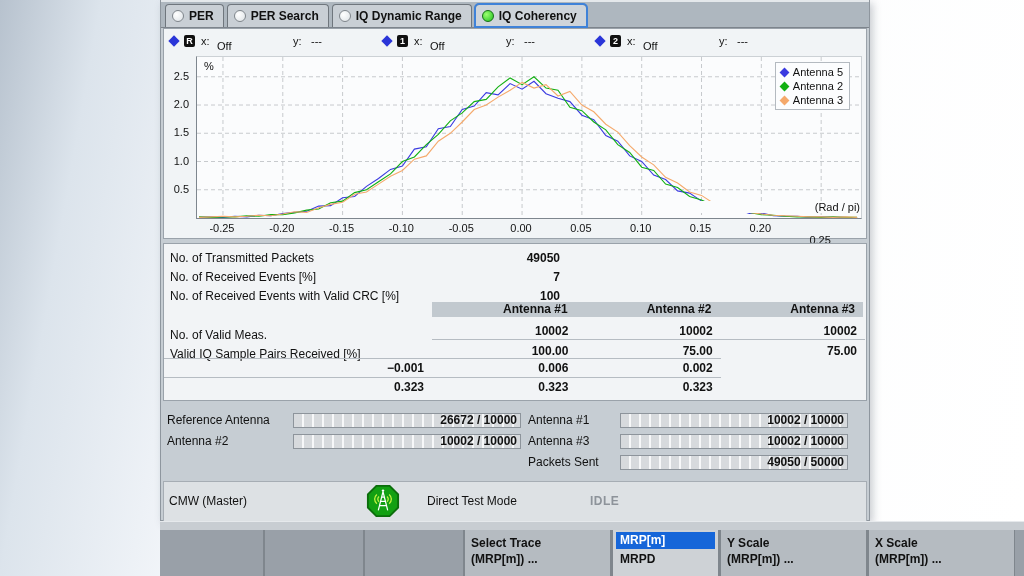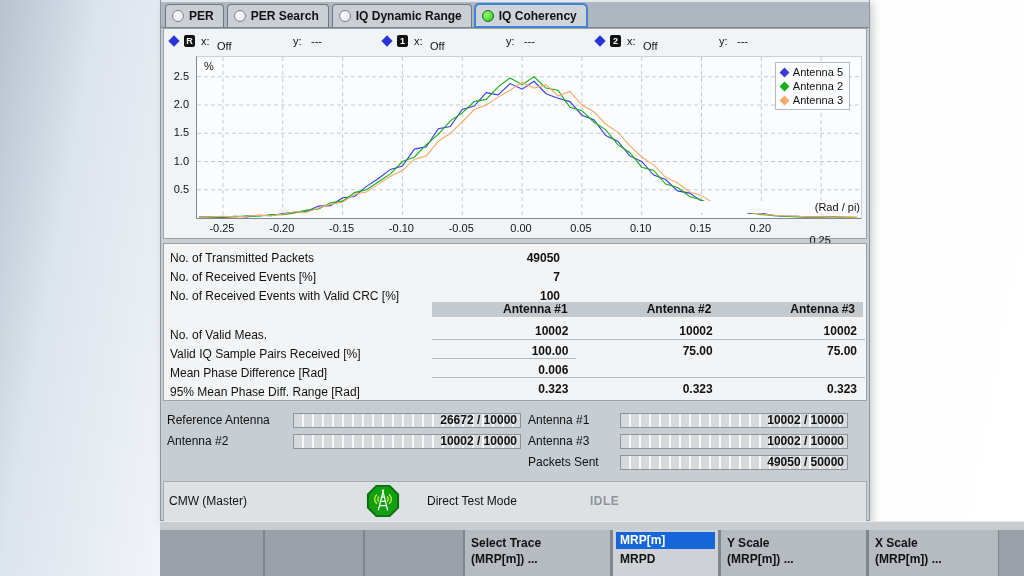--- a/index.html
+++ b/index.html
@@ -223,25 +223,25 @@
           <span class="vc">10002</span>
           <span class="vc">10002</span>
         </div>
         <div class="tr">
           <span class="lbl">Valid IQ Sample Pairs Received [%]</span>
           <span class="vc">100.00</span>
           <span class="vc">75.00</span>
           <span class="vc">75.00</span>
         </div>
         <div class="tr">
-          <span class="lbl">Mean Phase Difference [Rad]</span>
+          <span class="vc">−0.001</span>
           <span class="vc">0.006</span>
+          <span class="vc">0.002</span>
         </div>
         <div class="tr">
-          <span class="lbl">95% Mean Phase Diff. Range [Rad]</span>
           <span class="vc">0.323</span>
           <span class="vc">0.323</span>
           <span class="vc">0.323</span>
         </div>
       </div>
     </div>
 
     <div id="progress">
       <div class="prow l" style="left:2px;top:11px;">
         <span class="plabel">Reference Antenna</span>
@@ -298,18 +298,18 @@
       <div>(MRP[m]) ...</div>
     </div>
     <div class="skey-list" style="left:451px;width:108px;">
       <div class="li-sel">MRP[m]</div>
       <div class="li">MRPD</div>
     </div>
     <div class="skey" style="left:559px;width:148px;">
       <div>Y Scale</div>
       <div>(MRP[m]) ...</div>
     </div>
-    <div class="skey" style="left:707px;width:132px;">
+    <div class="skey" style="left:707px;width:148px;">
       <div>X Scale</div>
       <div>(MRP[m]) ...</div>
     </div>
   </div>
 </div>
 
 </body></html>

